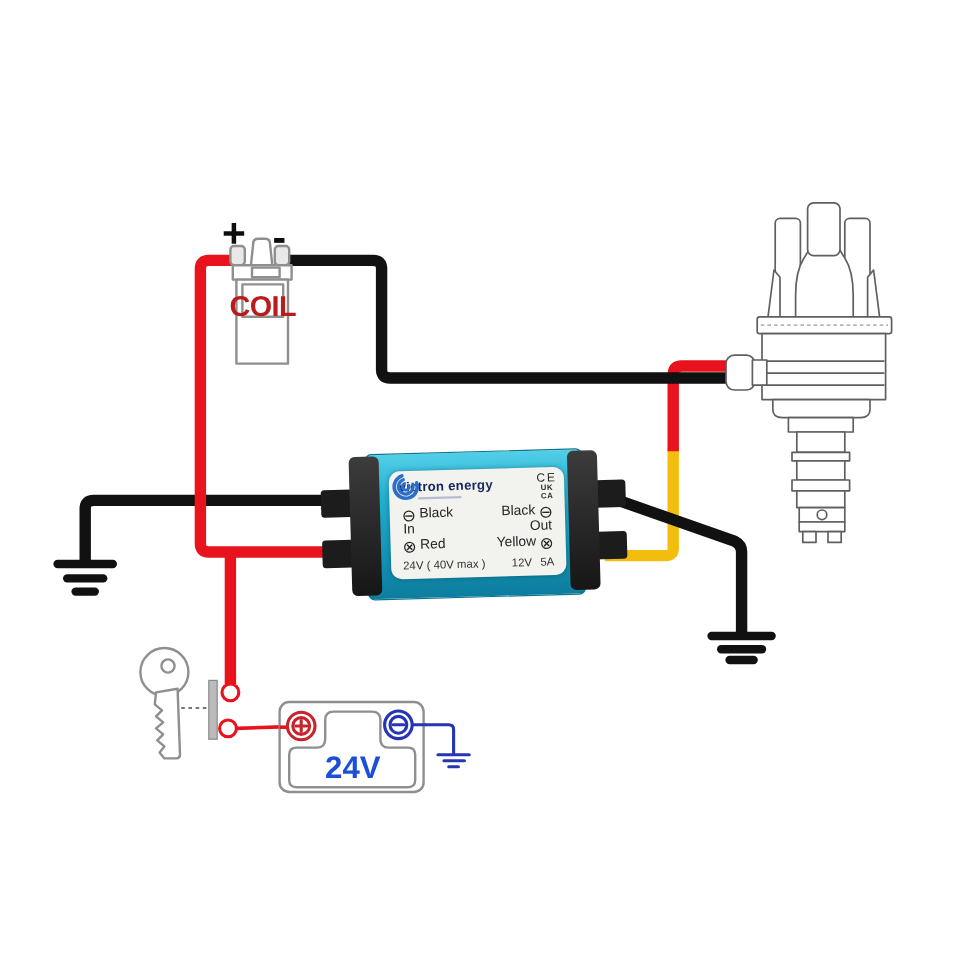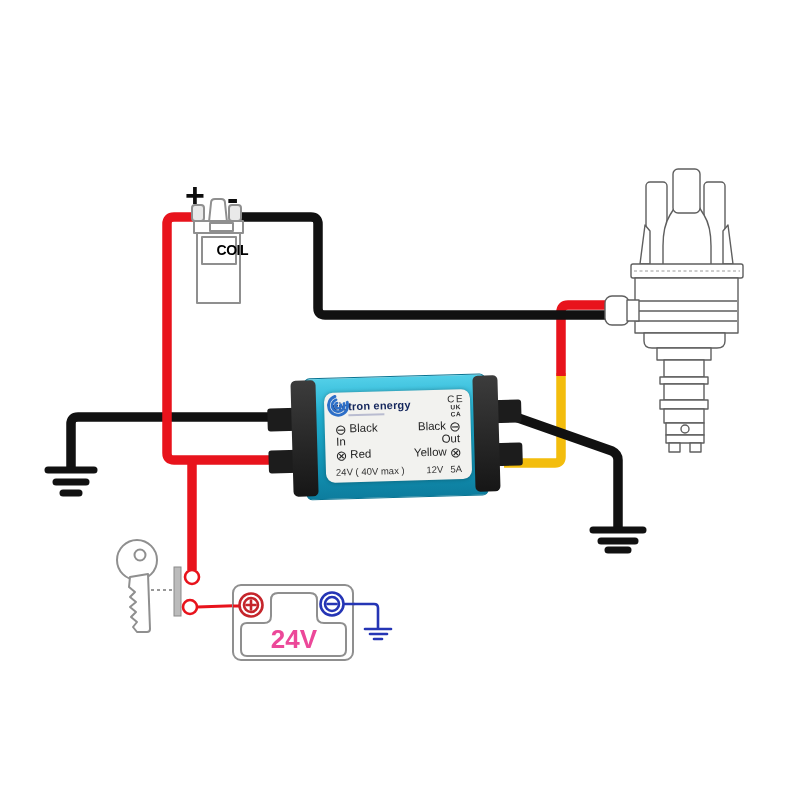--- a/index.html
+++ b/index.html
@@ -19,23 +19,23 @@
   .ddraw{fill:#ffffff;stroke:var(--dist_gray);stroke-width:1.4;stroke-linejoin:round;}
   .dline{fill:none;stroke:var(--dist_gray);stroke-width:1.4;}
   .dash{fill:none;stroke:#9a9a9a;stroke-width:1;stroke-dasharray:3 2.5;}
   .contact{fill:#fff;stroke:var(--wire_red);stroke-width:2.6;}
   .term-red{fill:#fff;stroke:var(--term_red);stroke-width:2.6;}
   .term-red-line{fill:none;stroke:var(--term_red);stroke-width:2.6;stroke-linecap:round;}
   .term-blue{fill:#fff;stroke:var(--term_blue);stroke-width:2.6;}
   .term-blue-line{fill:none;stroke:var(--term_blue);stroke-width:2.6;stroke-linecap:round;}
   .coil-plus{left:185px;top:176px;font-size:34px;font-weight:bold;color:#0d0d0d;}
   .coil-minus{left:227px;top:179px;font-size:34px;font-weight:bold;color:#0d0d0d;}
-  .coil-name{left:190px;top:242px;width:58px;text-align:right;font-size:14px;font-weight:bold;
-             letter-spacing:-0.5px;color:#000000;}
-  .batt-v{left:254px;top:624px;width:80px;text-align:center;font-size:26px;font-weight:bold;color:#ec4899;}
+  .coil-name{left:190px;top:242px;width:58px;text-align:center;font-size:24px;font-weight:bold;
+             letter-spacing:-0.5px;color:#b91c1c;}
+  .batt-v{left:254px;top:624px;width:80px;text-align:center;font-size:26px;font-weight:bold;color:#1d4ed8;}
   
   #converter{left:265px;top:375px;width:260px;height:122px;transform:rotate(-1.6deg);}
   .nub{position:absolute;width:42px;height:23px;background:#1c1c1c;border-radius:3px;}
   .cap{position:absolute;top:3px;width:25px;height:116px;border-radius:5px;
        background:linear-gradient(180deg,#3c3c3c,#161616);}
   .cbody{position:absolute;left:40px;top:1px;width:180px;height:120px;border-radius:6px;
          background:linear-gradient(180deg,var(--teal_light) 0%,var(--teal_mid) 30%,#1393b4 70%,var(--teal_dark) 100%);
          border:1px solid #0a7492;}
   .vlabel{position:absolute;left:60px;top:16px;width:146px;height:90px;background:var(--label_bg);
           border-radius:9px;box-shadow:0 0 4px rgba(0,0,0,.3);box-sizing:border-box;padding:4px 6px 0 6px;}

